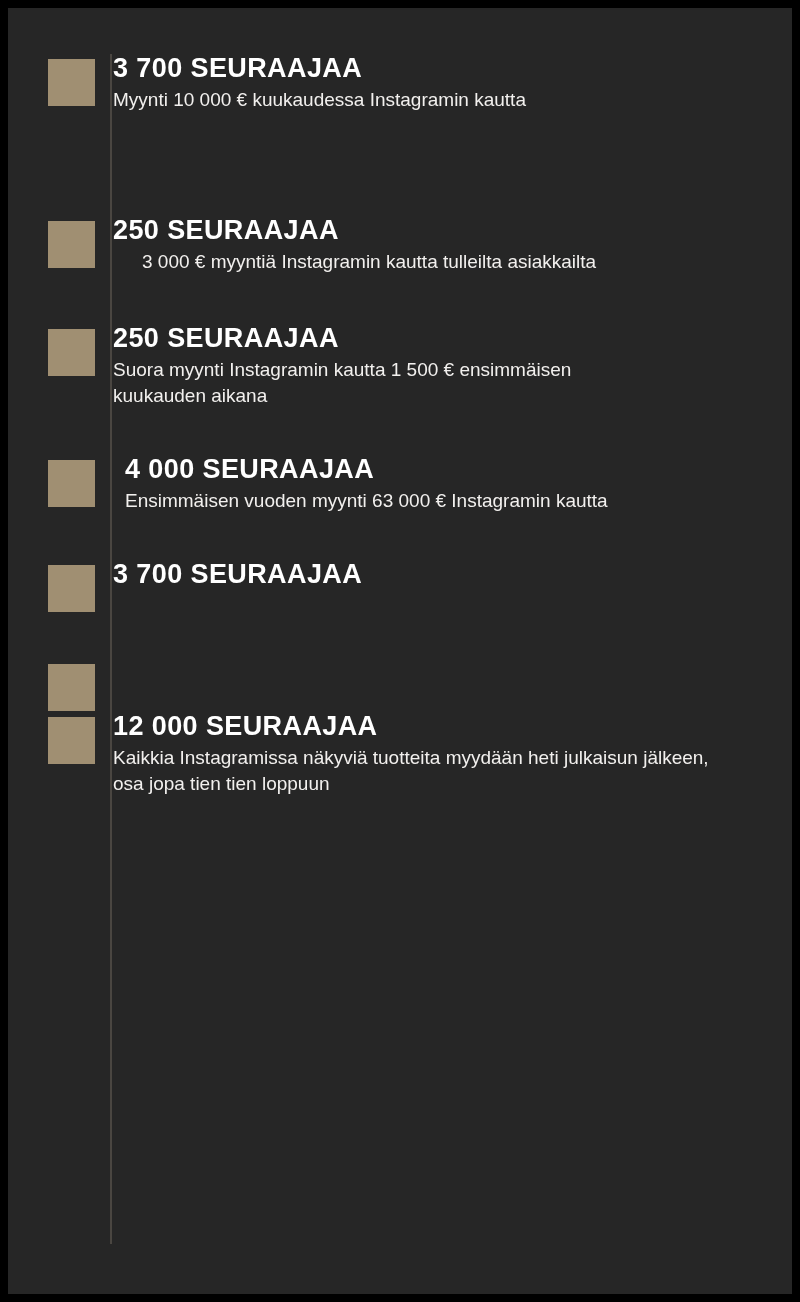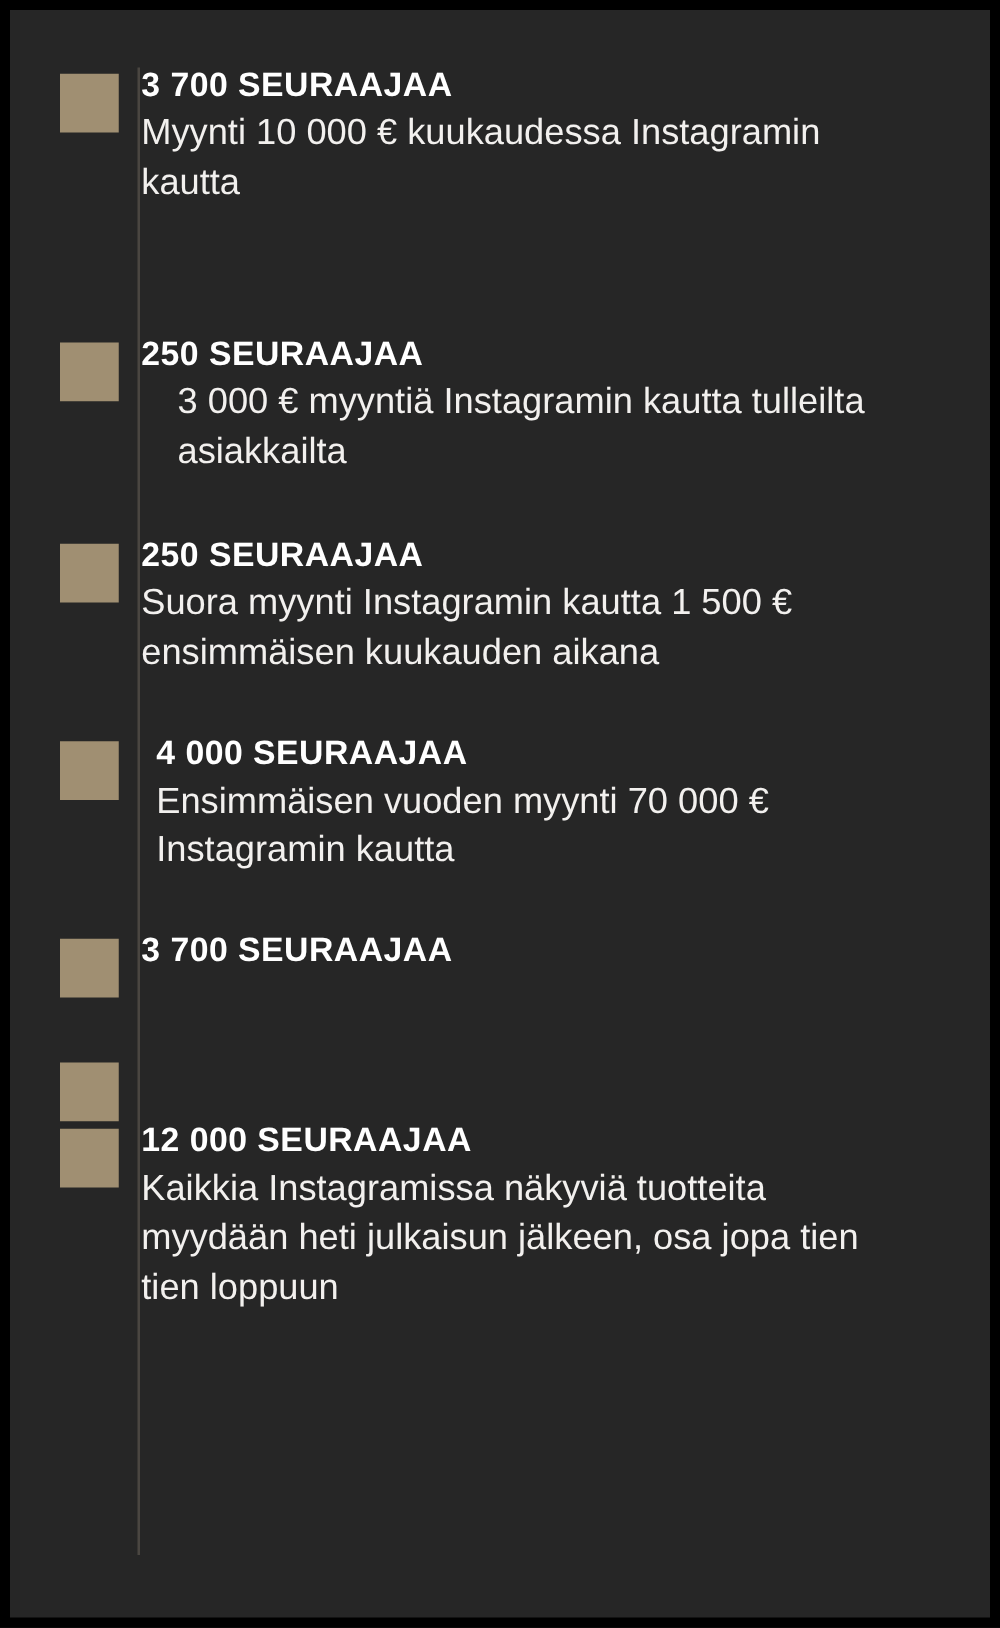--- a/index.html
+++ b/index.html
@@ -62,21 +62,21 @@
     color: #ffffff;
     font-size: 27px;
     font-weight: bold;
     letter-spacing: 0.4px;
     line-height: 1.12;
     margin: 0 0 4px 0;
     white-space: nowrap;
   }
   .desc {
     color: #f2f0ee;
-    font-size: 29px;
+    font-size: 19px;
     font-weight: normal;
     line-height: 1.36;
     margin: 0;
     max-width: 630px;
   }
 </style>
 </head>
 <body>
 
 <div class="page">
@@ -106,21 +106,21 @@
         <div class="texts">
           <p class="heading">250 SEURAAJAA</p>
           <p class="desc" style="max-width:545px;">Suora myynti Instagramin kautta 1 500 € ensimmäisen kuukauden aikana</p>
         </div>
       </div>
 
       <div class="item" style="margin-top:45px;gap:12px;">
         <div class="marker"></div>
         <div class="texts">
           <p class="heading">4 000 SEURAAJAA</p>
-          <p class="desc" style="max-width:505px;">Ensimmäisen vuoden myynti 70 000 € Instagramin kautta</p>
+          <p class="desc" style="max-width:505px;">Ensimmäisen vuoden myynti 63 000 € Instagramin kautta</p>
         </div>
       </div>
 
       <div class="item" style="margin-top:45px;">
         <div class="marker"></div>
         <div class="texts">
           <p class="heading">3 700 SEURAAJAA</p>
         </div>
       </div>
 

